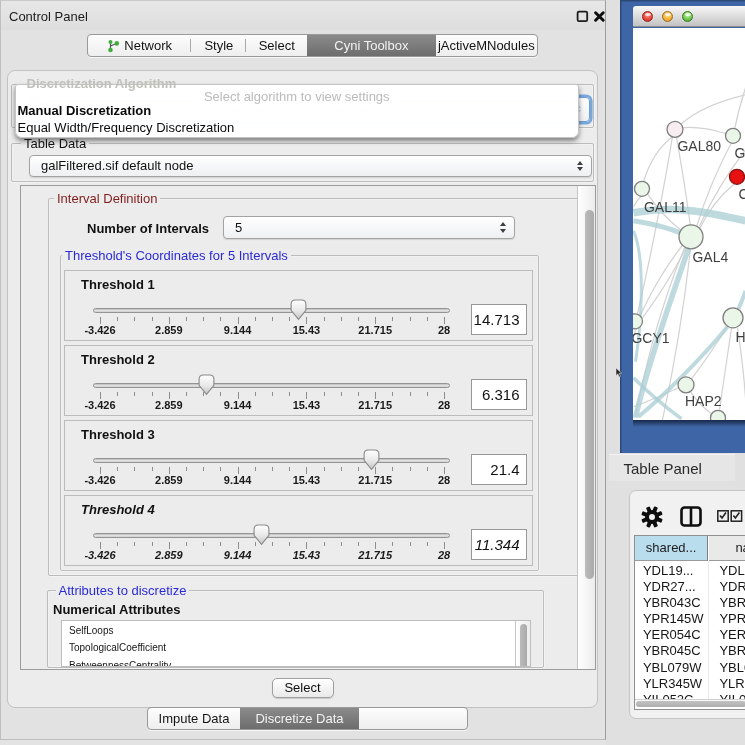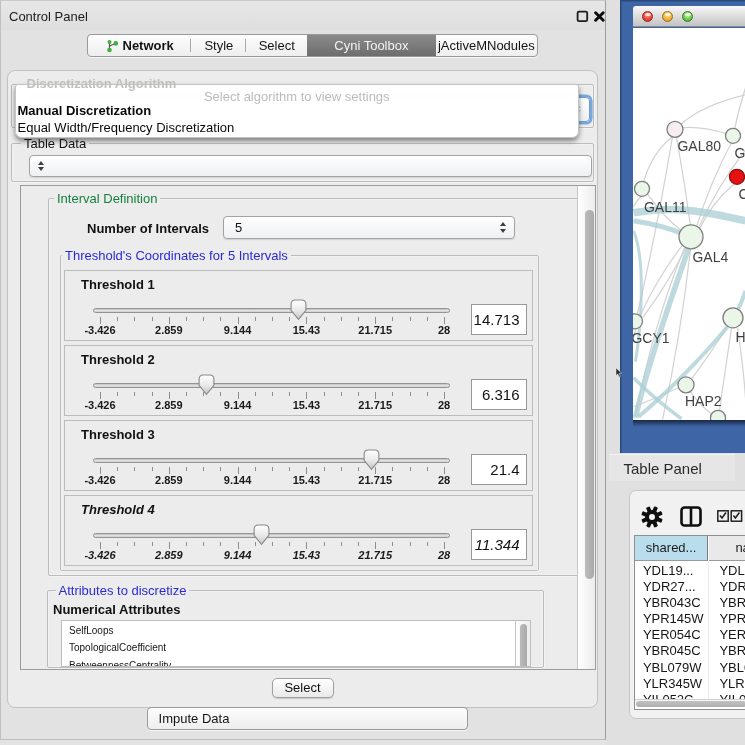--- a/index.html
+++ b/index.html
@@ -124,21 +124,21 @@
           </svg>
       </span>
       <span id="close-btn" class="abs titlebar-icon">
         <svg width="13" height="13" viewBox="0 0 13 13">
             <path d="M2.6,2.8 L10.2,10.2 M10.2,2.8 L2.6,10.2" stroke="#0d0d0d" stroke-width="3" stroke-linecap="round"></path>
           </svg>
       </span>
     </div>
 
     <div id="top-tabbar" class="abs segbar" style="left:86px;top:33px;width:451px;height:23px;">
-        <div class="seg" style="width: 107px; font-weight: bold;">
+        <div class="seg" style="width: 107px;">
           <svg width="13" height="14" viewBox="0 0 13 14" style="margin-right: 4px;">
             <path d="M3.5,3.5 L3.5,10.5 M3.5,7 L9.5,4.5" stroke="#555" stroke-width="1.2" fill="none"></path>
             <circle cx="3.5" cy="3" r="2" fill="#3fae3f"></circle>
             <circle cx="3.5" cy="11" r="2.3" fill="#3fae3f"></circle>
             <circle cx="9.8" cy="4.4" r="2.3" fill="#3fae3f"></circle>
           </svg>
           <span>Network</span>
           <span class="sep"></span>
         </div>
         <div class="seg" style="width: 57px;">
@@ -169,30 +169,31 @@
     <div id="algo-popup" class="abs">
         <div class="popup-item" style="top: 3.5px; text-align: center; color: rgb(187, 187, 187);">Select algorithm to view settings</div>
         <div class="popup-item" style="top: 18px; font-weight: bold;">Manual Discretization</div>
         <div class="popup-item" style="top: 35px;">Equal Width/Frequency Discretization</div>
       </div>
     <span id="washed-label" class="abs">Discretization Algorithm</span>
 
     <div class="abs groupbox" style="left:10px;top:142px;width:582.5px;height:38.5px;"></div>
     <span class="abs grouplabel" style="left:20px;top:135.5px;color:#111;">Table Data</span>
     <div class="abs combo" style="left:28px;top:153.5px;width:563px;height:22.5px;">
+      <span class="val">galFiltered.sif default node</span>
       <span class="arrows">
           <span class="tri up"></span>
           <span class="tri dn"></span>
         </span>
     </div>
 
     <div id="scroll-area" class="abs">
 
       <div class="abs groupbox" style="left:27.5px;top:12.5px;width:531px;height:378px;"></div>
-      <span class="abs grouplabel" style="left:33.5px;top:6px;color:#15803d;">Interval Definition</span>
+      <span class="abs grouplabel" style="left:33.5px;top:6px;color:#7f1d1d;">Interval Definition</span>
 
       <span class="abs" style="left:66.5px;top:35.5px;font-size:13px;font-weight:bold;color:#111;">Number of Intervals</span>
       <div class="abs combo" style="left:202.5px;top:30.5px;width:292px;height:22.5px;">
         <span class="val">5</span>
         <span class="arrows">
             <span class="tri up"></span>
             <span class="tri dn"></span>
           </span>
       </div>
 
@@ -394,20 +395,23 @@
       </div>
     </div>
 
     <div id="apply-btn" class="abs">
         <span>Select</span>
       </div>
 
     <div id="bottom-tabbar" class="abs segbar" style="left:146px;top:705.5px;width:321px;height:23px;">
         <div class="seg before-selected" style="width: 92px;">
           <span>Impute Data</span>
+        </div>
+        <div class="seg selected" style="width: 119px;">
+          <span>Discretize Data</span>
         </div>
       </div>
   </div>
 
   <div id="desktop-right" class="abs">
     <div id="net-frame" class="abs"></div>
     <div id="net-titlebar" class="abs">
       <span class="light red"></span>
       <span class="light yellow"></span>
       <span class="light green"></span>

